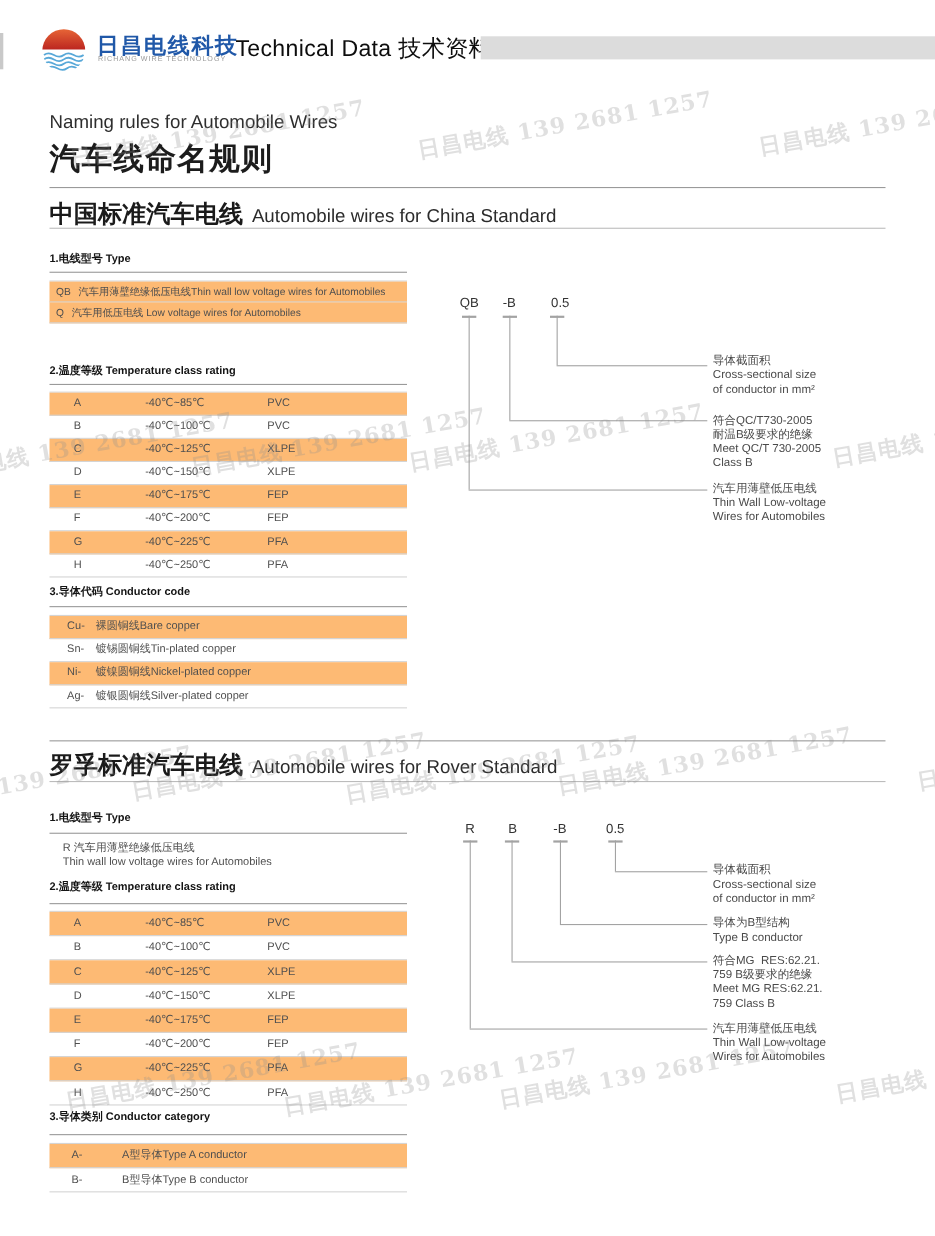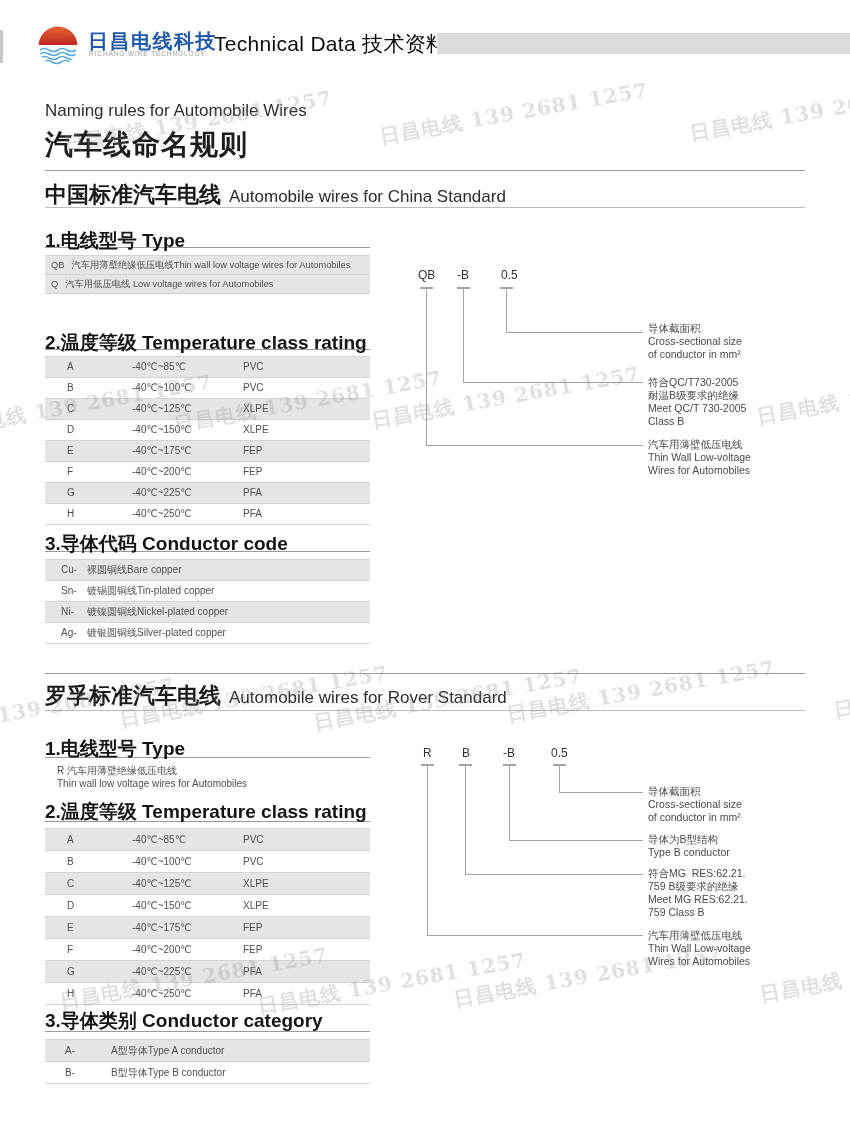--- a/index.html
+++ b/index.html
@@ -41,27 +41,27 @@
   .pt-cn{left:45px;top:126px;font-size:28px;font-weight:bold;color:#1c1c1c;letter-spacing:1px;white-space:nowrap;}
 
   
   .rule{height:1px;background:#9a9a9a;}
   .rule.light{background:#bcbcbc;}
   .sec-head{white-space:nowrap;z-index:2;}
   .sec-head .cn{font-size:22px;font-weight:bold;color:#1a1a1a;}
   .sec-head .en{font-size:17px;color:#2b2b2b;margin-left:8px;}
 
   
-  .sub-title{font-size:19px;font-weight:bold;color:#141414;white-space:nowrap;z-index:2;}
+  .sub-title{font-size:10px;font-weight:bold;color:#141414;white-space:nowrap;z-index:2;}
   .sub-rule{height:1px;background:#9a9a9a;width:325px;}
 
   
   .tbl{position:absolute;width:325px;border-top:1px solid #d4d4d4;z-index:1;}
   .trow{position:relative;border-bottom:1px solid #d4d4d4;font-size:10px;color:#4f4f4f;}
-  .trow.shade{background:#e5e5e5;}
+  .trow.shade{background:#fdba74;}
   .trow .cell{position:absolute;top:0;white-space:nowrap;}
   .h18{height:18px;line-height:18px;}
   .h20{height:20px;line-height:20px;}
   .h21{height:21px;line-height:21px;}
   .flowrow{padding-left:6px;white-space:nowrap;}
   .flowrow .code{display:inline-block;margin-right:7px;}
   .t-type{font-size:9.3px;}
   .tc1{left:22px;} .tc2{left:74px;margin-left:13px;} .tc3{left:198px;}
   .cc-code{left:16px;} .cc-desc{left:42px;}
   .cat-code{left:20px;} .cat-desc{left:66px;}

